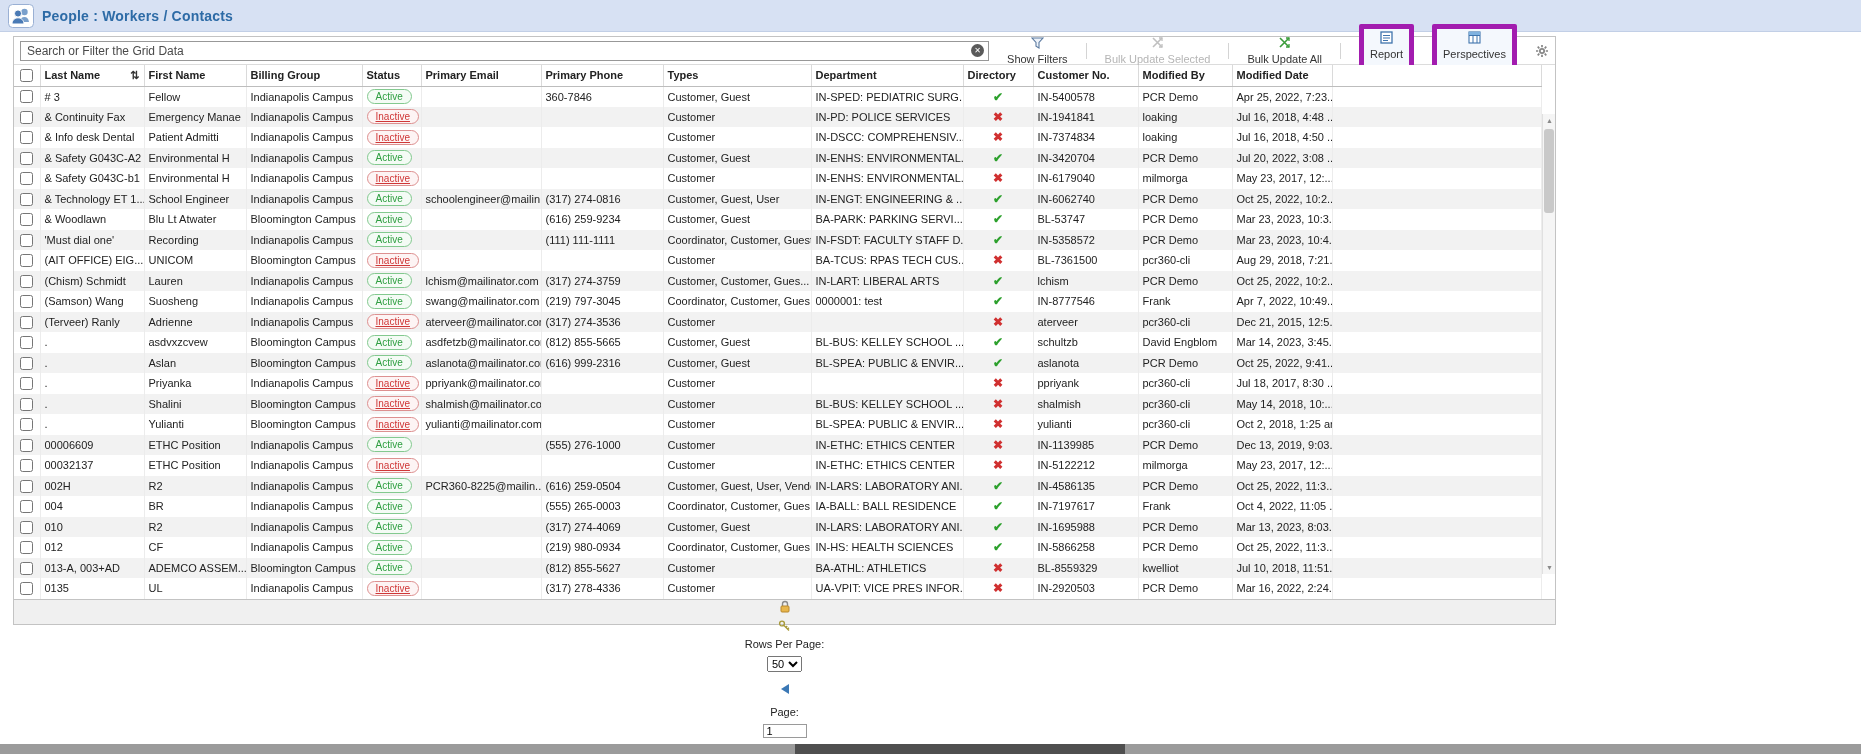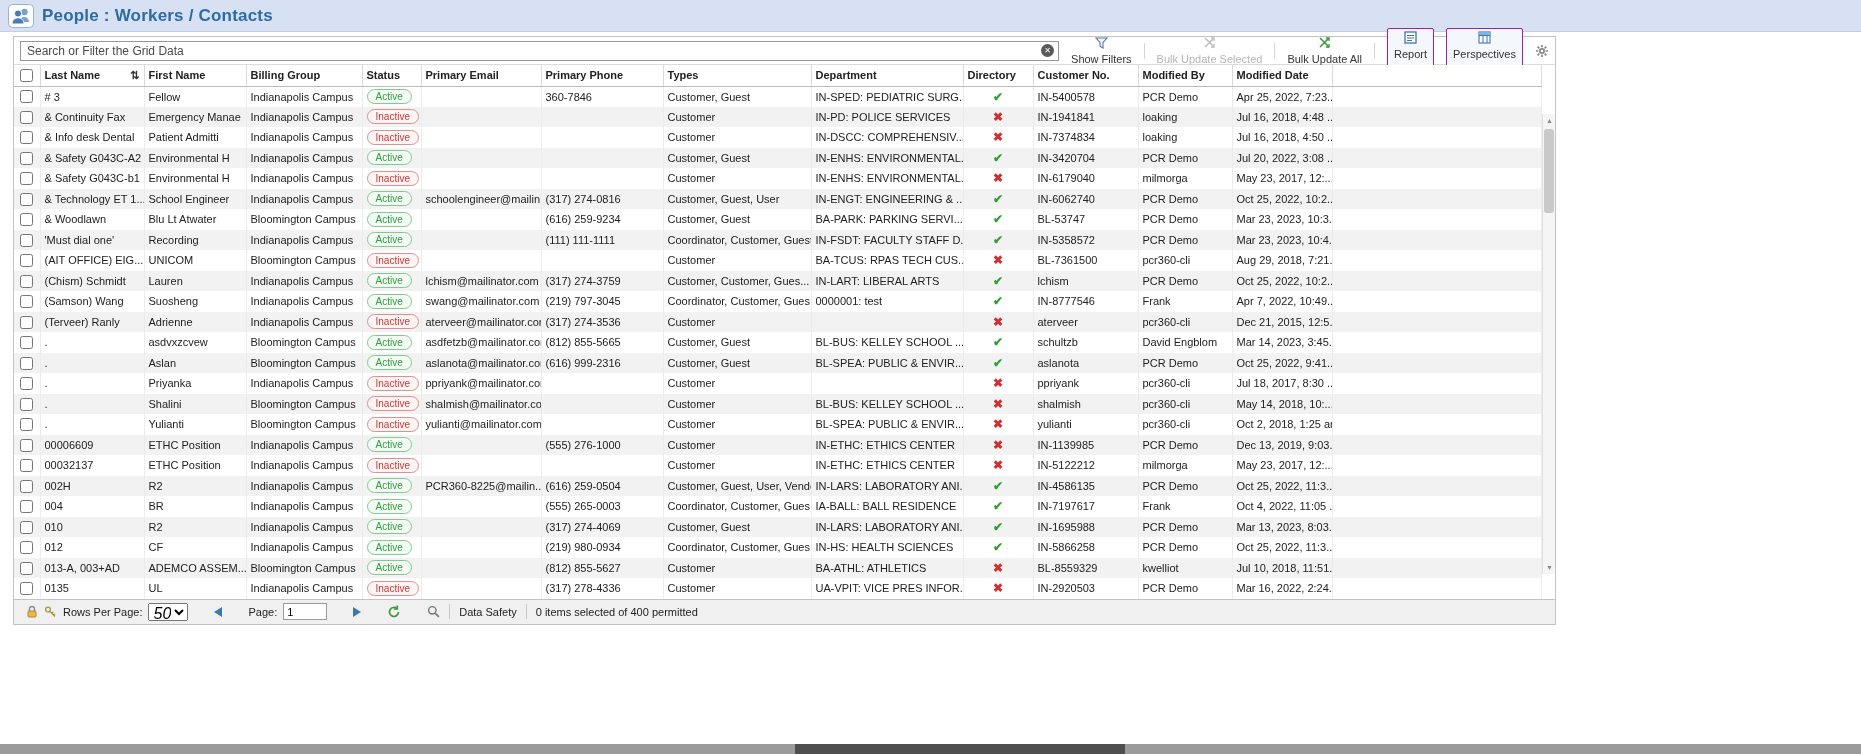--- a/index.html
+++ b/index.html
@@ -3,65 +3,65 @@
 <meta charset="utf-8">
 <style>
   * { margin:0; padding:0; box-sizing:border-box; }
   html,body { width:100%; height:100%; }
   body { font-family:"Liberation Sans", sans-serif; background:#ffffff; }
   .page { position:relative; width:1861px; height:754px; background:#ffffff; overflow:hidden; }
 
   
   .top-bar { height:32px; background:#d7e1f3; border-bottom:1px solid #c2cfe6; display:flex; align-items:center; padding-left:8px; gap:8px; }
   .app-icon { display:inline-flex; }
-  .page-title { color:#2d6ba6; font-size:17px; font-weight:bold; letter-spacing:0.2px; }
+  .page-title { color:#2d6ba6; font-size:14px; font-weight:bold; letter-spacing:0.2px; }
 
   
   .panel { position:absolute; left:13px; top:36px; width:1543px; border:1px solid #c3c3c3; background:#fff; }
 
   
-  .toolbar { display:flex; align-items:center; height:28px; padding:0 6px; gap:12px; border-bottom:1px solid #dcdcdc; background:#ffffff; }
+  .toolbar { display:flex; align-items:center; height:28px; padding:0 6px; gap:18px; border-bottom:1px solid #dcdcdc; background:#ffffff; }
   .search-wrap { flex:1; position:relative; }
   .search-input { width:100%; height:20px; border:1px solid #989898; font-size:12px; padding:0 22px 0 6px; color:#222; font-family:"Liberation Sans",sans-serif; }
   .search-input::placeholder { color:#4a4a4a; opacity:1; }
   .clear-btn { position:absolute; right:5px; top:3px; width:13px; height:13px; background:#5a5a5a; color:#fff; border-radius:50%; font-size:8px; line-height:13px; text-align:center; cursor:pointer; }
   .tb-btn { display:inline-flex; align-items:center; gap:4px; font-size:11px; color:#333; white-space:nowrap; cursor:pointer;flex-direction:column; }
   .tb-btn.disabled { color:#b5b5b5; }
-  .tb-btn.boxed { border:1px solid #a21caf; background:#f4f8fd; border-radius:2px; padding:2px 6px; }
+  .tb-btn.boxed { border:5px solid #a21caf; background:#f4f8fd; border-radius:2px; padding:2px 6px; }
   .tb-sep { width:1px; height:16px; background:#d4d4d4; }
   .caret { font-size:7px; color:#555; margin-left:2px; }
 
   
   .table-area { position:relative; }
   table.grid { width:1528px; table-layout:fixed; border-collapse:collapse; font-size:11px; color:#222; }
   thead th { height:21px; padding:0 4px; text-align:left; font-weight:bold; font-size:11px; background:#ffffff; border-right:1px solid #dadada; border-bottom:1px solid #bdbdbd; white-space:nowrap; overflow:hidden; }
   .th-flex { display:flex; justify-content:space-between; align-items:center; }
   .sort-icon { font-size:11px; color:#333; }
   tbody td { height:20.5px; padding:0 4px; white-space:nowrap; overflow:hidden; border-right:1px solid #ececec; }
   tbody tr:nth-child(even) { background:#f2f2f2; }
   td.col-check, th.col-check { text-align:center; padding:0; }
   td.col-dir { text-align:center; }
   input[type="checkbox"] { width:13px; height:13px; vertical-align:middle; }
 
   .badge { display:inline-block; border-radius:9px; padding:0 8px; font-size:10px; line-height:13px; border:1px solid; }
   .badge-active { color:#2e9e40; border-color:#83c98f; background:#f4fbf5; }
-  .badge-inactive { color:#cf3737; border-color:#dd9090; background:#fdf4f4; }
+  .badge-inactive { color:#cf3737; border-color:#dd9090; background:#fdf4f4;text-decoration:underline; }
   .dir-check { color:#2ca02c; font-weight:bold; font-size:12px; }
   .dir-cross { color:#d03030; font-weight:bold; font-size:12px; }
 
   
   .vscroll { position:absolute; right:0; top:49px; bottom:25px; width:13px; background:#f5f5f5; border-left:1px solid #e0e0e0; }
   .vscroll .arrow { position:absolute; left:0; width:13px; height:13px; text-align:center; font-size:7px; color:#8a8a8a; line-height:13px; cursor:pointer; }
   .vscroll .arrow.up { top:0; }
   .vscroll .arrow.down { bottom:0; }
   .vscroll .thumb { position:absolute; left:1px; top:15px; width:10px; height:84px; background:#c9c9c9; border-radius:3px; cursor:pointer; }
 
   
-  .grid-footer { display:flex; align-items:center; height:25px; background:#f0f0f0; border-top:1px solid #c3c3c3; padding:0 12px; gap:6px; font-size:11px; color:#222; }
-  .grid-footer select { height:18px; font-size:16px; font-family:"Liberation Sans",sans-serif;font-style:italic; }
+  .grid-footer { display:flex; align-items:center; height:25px; background:#f0f0f0; border-top:1px solid #c3c3c3; padding:0 12px; gap:6px; font-size:11px; color:#222;flex-direction:column; }
+  .grid-footer select { height:18px; font-size:11px; font-family:"Liberation Sans",sans-serif; }
   .page-input { width:44px; height:17px; border:1px solid #9a9a9a; font-size:11px; padding:0 3px; font-family:"Liberation Sans",sans-serif; }
   .pg-left { width:0; height:0; border-top:5px solid transparent; border-bottom:5px solid transparent; border-right:8px solid #3b78b5; cursor:pointer; }
   .pg-right { width:0; height:0; border-top:5px solid transparent; border-bottom:5px solid transparent; border-left:8px solid #3b78b5; cursor:pointer; }
   .ft-sep { width:1px; height:15px; background:#c9c9c9; margin:0 3px; }
   .ft-gap { width:14px; }
 
   
   .h-scrollbar { position:absolute; left:0; bottom:0; width:1861px; height:10px; background:#9b9b9b; }
   .h-scrollbar .thumb { position:absolute; left:795px; top:0; width:330px; height:10px; background:#4f4f4f; cursor:pointer; }
 

